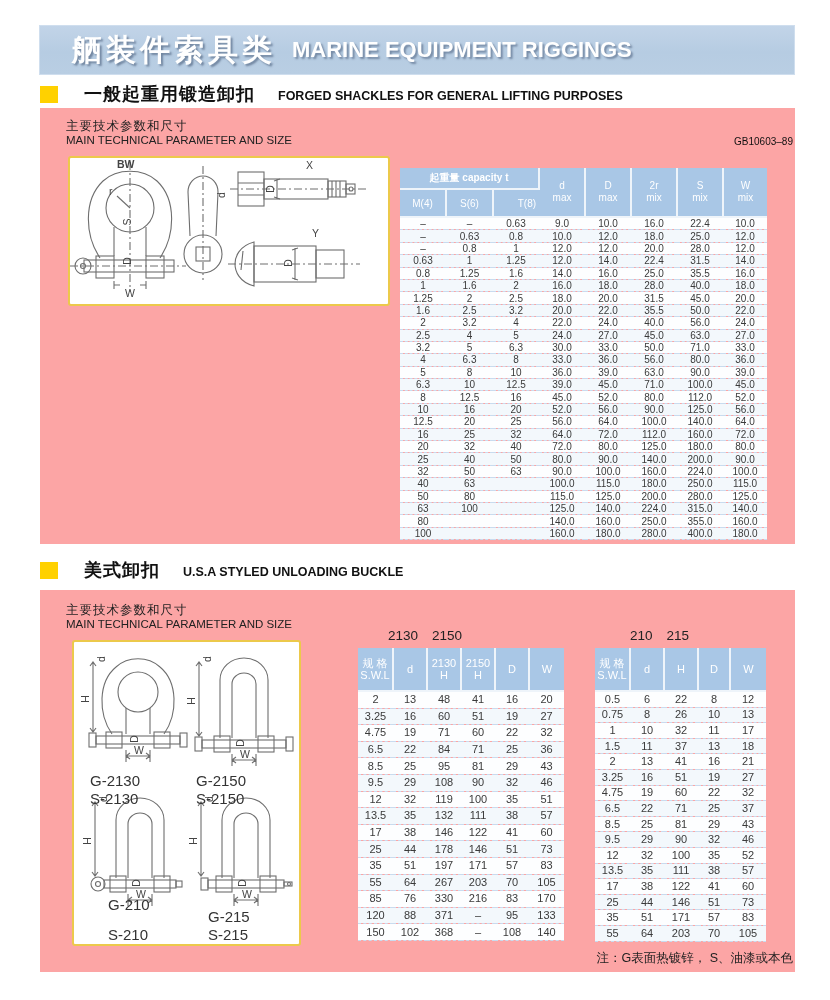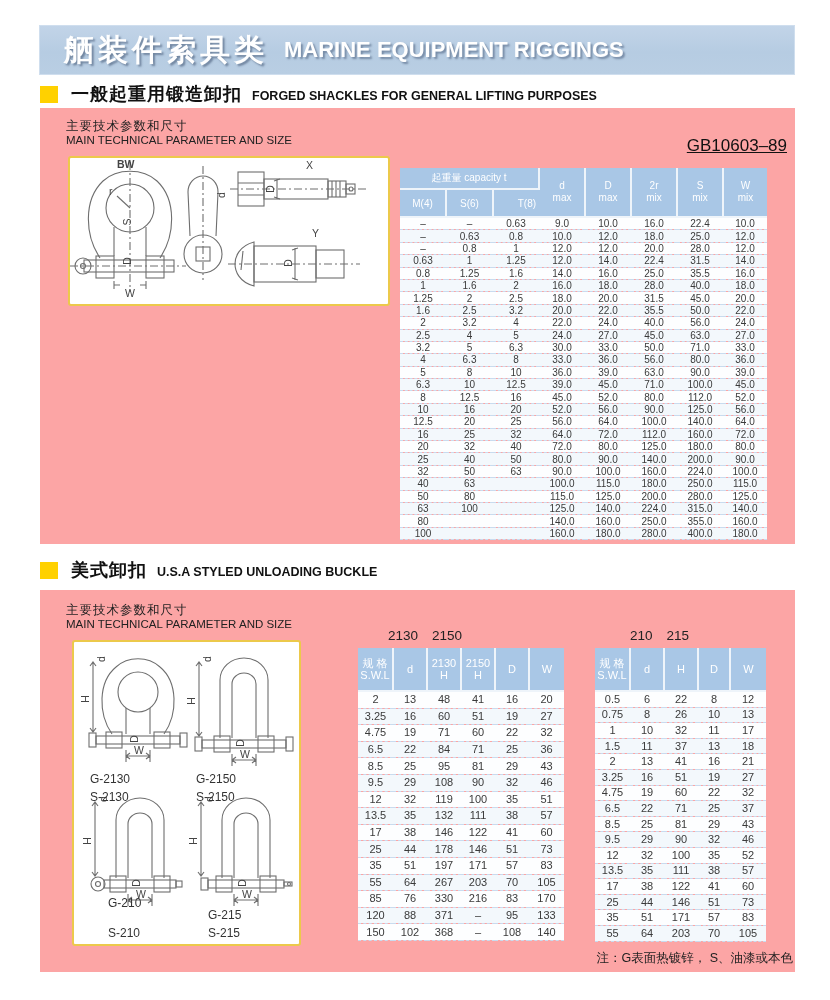--- a/index.html
+++ b/index.html
@@ -2,62 +2,62 @@
 <html><head>
 <meta charset="utf-8">
 <style>
   html,body{margin:0;padding:0;background:#fff;}
   body{font-family:"Liberation Sans","DejaVu Sans",sans-serif;color:#333;}
   .page{position:relative;width:830px;height:1000px;background:#fff;overflow:hidden;}
 
   
   .topbar{position:absolute;left:39px;top:25px;width:756px;height:50px;
     background:linear-gradient(180deg,#c2d4e8 0%,#b6cce2 55%,#b9cee3 100%);
-    border:1px solid #cfdeee;display:flex;align-items:center;padding-left:24px;box-sizing:border-box;}
+    border:1px solid #cfdeee;display:flex;align-items:center;padding-left:32px;box-sizing:border-box;}
   .topbar .zh{font-size:30px;font-weight:bold;color:#fff;letter-spacing:4px;
     text-shadow:2px 2px 2px rgba(75,95,125,.65);}
   .topbar .en{font-size:22px;font-weight:bold;color:#fff;margin-left:16px;letter-spacing:0px;
     text-shadow:2px 2px 2px rgba(75,95,125,.6);}
 
   
-  .sec-head{position:absolute;left:40px;display:flex;align-items:center;}
+  .sec-head{position:absolute;left:40px;display:flex;align-items:center;gap:13px;}
   .sec-head .bullet{width:18px;height:17px;background:#ffd100;margin-right:13px;flex:none;}
   .sec-head .zh{font-size:18px;font-weight:bold;color:#111;letter-spacing:1px;}
   .sec-head .en{font-size:12.5px;font-weight:bold;color:#111;margin-left:10px;margin-top:3px;}
 
   
   .panel{position:absolute;left:40px;width:755px;background:#fca5a5;}
   .param-zh{position:absolute;left:26px;font-size:12.5px;color:#222;letter-spacing:1px;}
   .param-en{position:absolute;left:26px;font-size:11.5px;color:#222;}
-  .gb{position:absolute;right:8px;top:28px;font-size:17px;color:#111;text-decoration:underline;}
+  .gb{position:absolute;right:2px;top:28px;font-size:10px;color:#111;}
   .caption{position:absolute;font-size:13.5px;color:#222;margin-left:28px;}
   .caption span{margin-right:14px;}
   .note{position:absolute;font-size:12.5px;color:#222;}
 
   
   .dbox{position:absolute;background:#fff;border:2px solid #ecc94b;border-radius:3px;}
   .dl{position:absolute;font-size:10.5px;color:#444;line-height:10px;}
   .dlr{transform:rotate(-90deg);transform-origin:center;}
-  .model-label{position:absolute;font-size:12px;color:#333;}
+  .model-label{position:absolute;font-size:15px;color:#333;}
   svg.draw{position:absolute;left:0;top:0;}
 
   
   table{border-collapse:collapse;table-layout:fixed;position:absolute;}
   th{background:#a9c7e6;color:#fff;font-weight:normal;text-align:center;
      border-right:2px solid #eef4fa;border-bottom:2px solid #eef4fa;vertical-align:middle;}
   th:last-child{border-right:none;}
   th div{line-height:12px;}
   th div:empty{display:none;}
   td{text-align:center;color:#3a3a3a;border-bottom:1px dashed #c9dbee;background:#fdfeff;
      overflow:hidden;white-space:nowrap;}
   tbody tr:nth-child(even) td{background:#f3f8fc;}
 
   .t1{left:360px;top:60px;width:367px;}
   .t1 th{font-size:10px;}
-  .t1 .grp{height:18px;}
+  .t1 .grp{height:18px;font-weight:bold;}
   .t1 .sub{height:24px;}
   .t1 .sub-r{text-align:right;padding-right:3px;}
   .t1 td{font-size:10px;height:11.4px;line-height:11px;padding:0;}
 
   .t2{font-size:11px;}
   .t2 th{font-size:11px;height:40px;}
   .t2a{left:318px;top:58px;width:206px;}
   .t2a td{font-size:11px;height:15.6px;line-height:13px;padding:0;}
   .t2b{left:555px;top:58px;width:171px;}
   .t2b td{font-size:11px;height:14.6px;line-height:13px;padding:0;}

